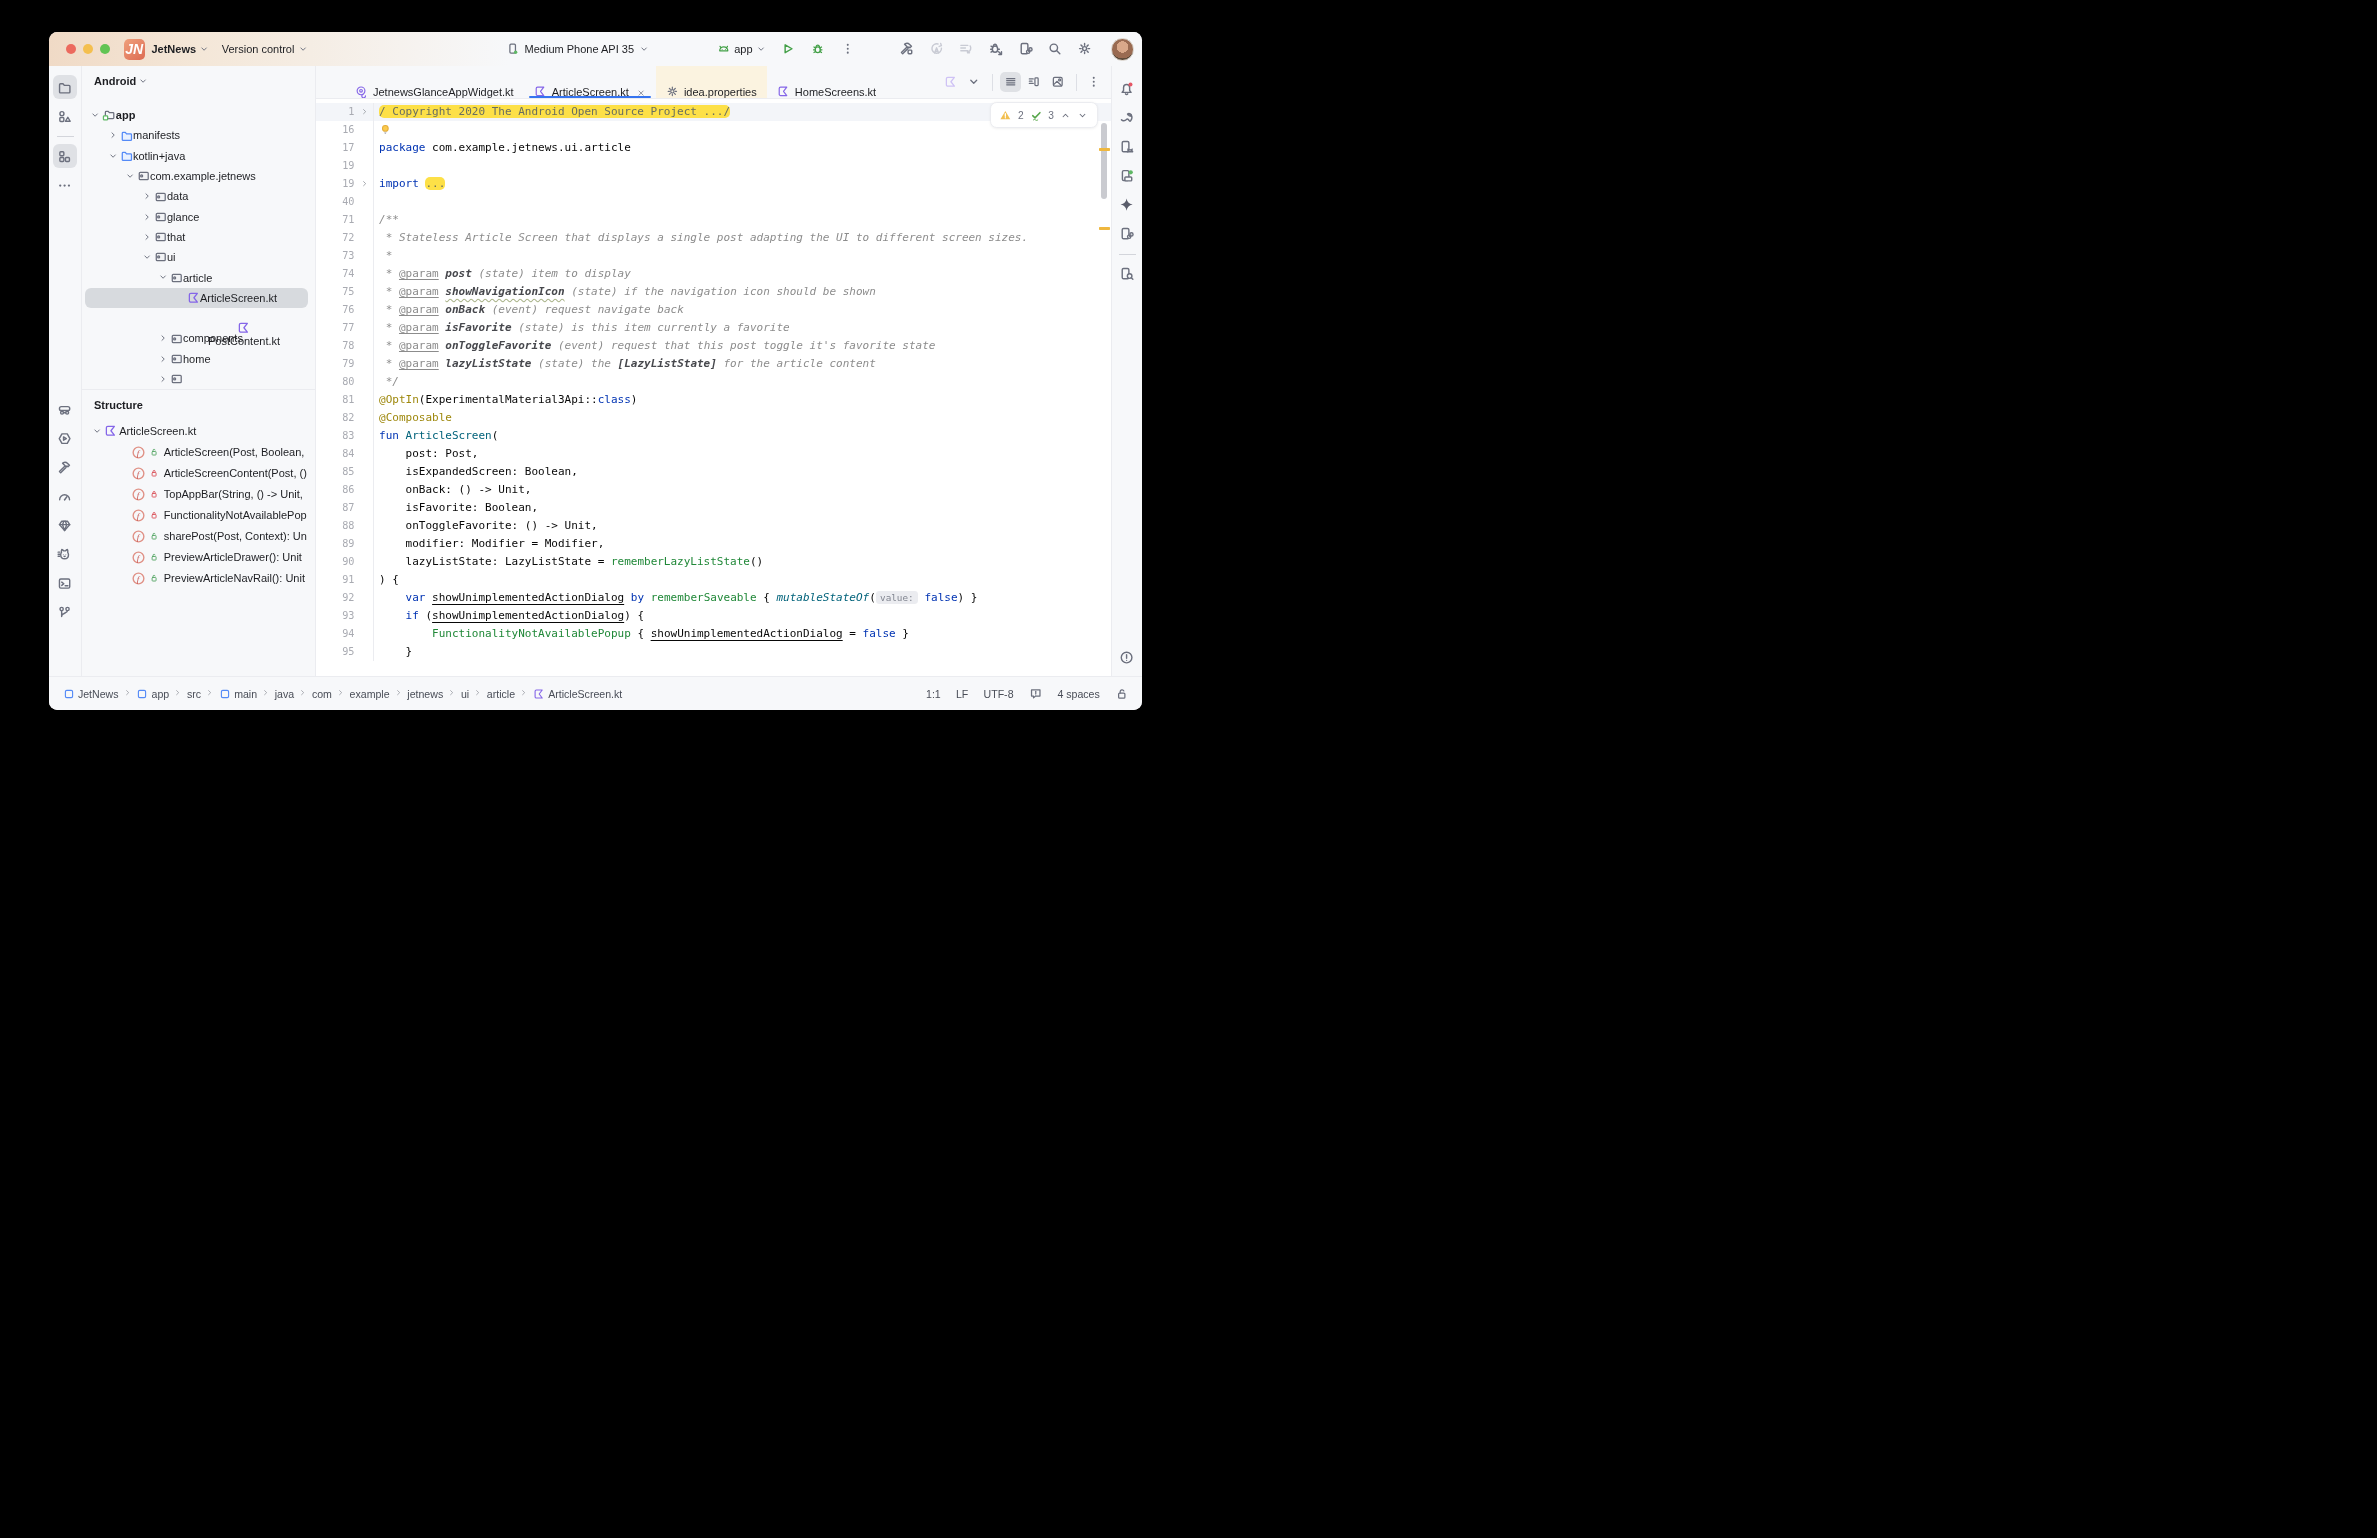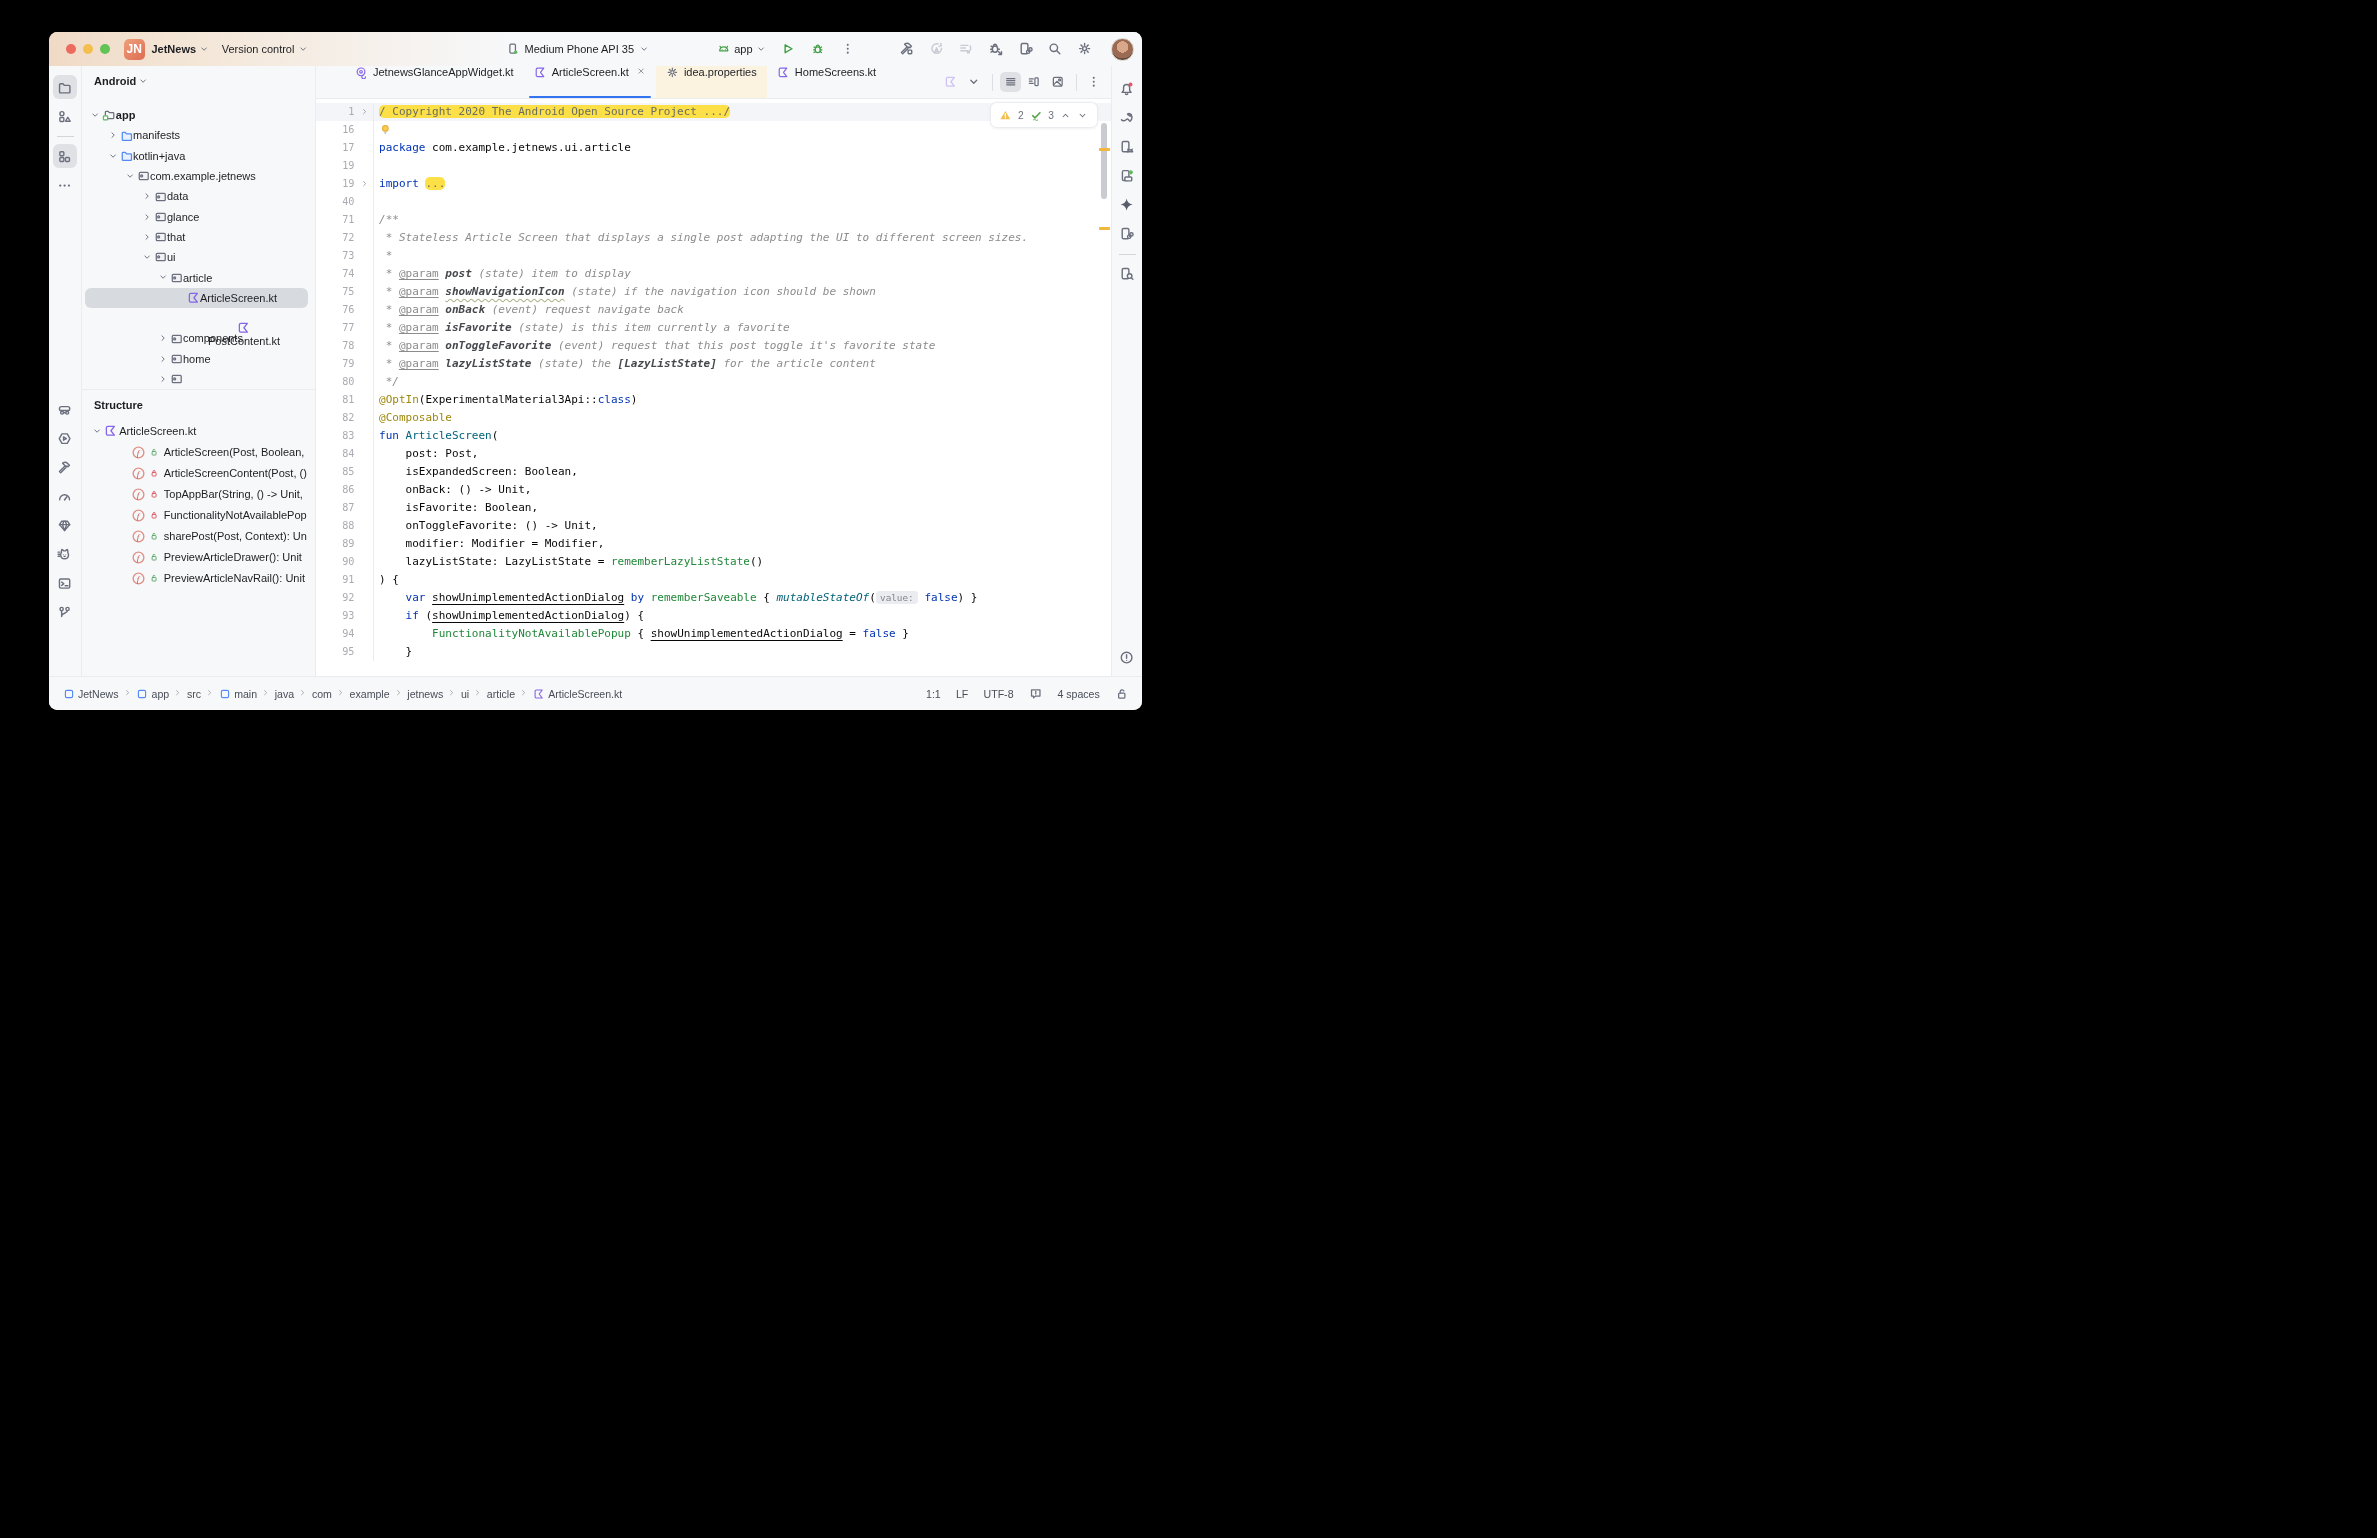--- a/index.html
+++ b/index.html
@@ -3,21 +3,21 @@
 <meta charset="utf-8">
 <style>
   html,body{margin:0;padding:0;background:#000;}
   body{width:1189px;height:769px;position:relative;font-family:"Liberation Sans",sans-serif;-webkit-font-smoothing:antialiased;}
   .window{position:absolute;left:49px;top:32px;width:1093px;height:678px;background:#f7f8fa;border-radius:8.5px;overflow:hidden;display:flex;flex-direction:column;box-shadow:0 17px 51px rgba(0,0,0,.6);}
   
   .titlebar{height:34px;flex:none;display:flex;align-items:center;padding:0 8.5px 0 17px;background:linear-gradient(90deg,#f0dac6 0%,#f4e7d8 14%,#f7f8fa 42%);position:relative;}
   .traffic{display:flex;gap:6.8px;margin-right:13.5px;}
   .tl{width:10.2px;height:10.2px;border-radius:50%;}
   .tl.r{background:#ec6a5e}.tl.y{background:#f4bf4f}.tl.g{background:#61c454}
-  .jnlogo{width:21px;height:21px;border-radius:5.1px;background:linear-gradient(140deg,#efa07c,#dd6b52);color:#fff;font-size:12px;font-weight:bold;display:flex;align-items:center;justify-content:center;margin-right:6.8px;}
+  .jnlogo{width:21px;height:21px;border-radius:5.1px;background:linear-gradient(140deg,#efa07c,#dd6b52);color:#fff;font-size:14px;font-weight:bold;display:flex;align-items:center;justify-content:center;margin-right:6.8px;font-style:italic;}
   .tb-item{display:flex;align-items:center;gap:3.4px;font-size:11px;color:#1d1e22;margin-right:12px;}
   .tb-item .lbl{white-space:nowrap}
   .projname{font-weight:700;}
   .device-cluster{position:absolute;left:457px;display:flex;align-items:center;gap:5.1px;font-size:11px;color:#1d1e22;}
   .right-cluster{margin-left:auto;display:flex;align-items:center;gap:7.6px;}
   .runcfg{display:flex;align-items:center;gap:3.4px;font-size:11px;color:#1d1e22;margin-right:3.4px;}
   .icbtn{width:22px;height:22px;display:flex;align-items:center;justify-content:center;border-radius:5.1px;}
   .toolgap{width:24px;}
   .smallgap{width:1.7px;}
   .avatar{width:21px;height:21px;border-radius:50%;background:radial-gradient(circle at 50% 38%,#d9a88a 0 34%,#9a6b52 35% 68%,#5d4a3a 69%);border:0.8px solid #d8d2ca;}
@@ -38,21 +38,21 @@
   .trow{height:20.3px;display:flex;align-items:center;position:relative;font-size:11px;color:#1d1e22;white-space:nowrap;}
   .trow .selbg{position:absolute;left:3.4px;right:6.8px;top:0;bottom:0;background:#d7dade;border-radius:6px;}
   .trow>*{position:relative;}
   .tchev{width:13.5px;height:13.5px;flex:none;display:flex;align-items:center;justify-content:center;}
   .panel-structure{flex:1;border-top:0.8px solid #ebecf0;min-height:0;overflow:hidden;}
   .s-header{height:30.5px;display:flex;align-items:center;padding-left:12px;font-size:11px;font-weight:700;color:#1d1e22;}
   .srow{height:21px;display:flex;align-items:center;font-size:11px;color:#1d1e22;white-space:nowrap;overflow:hidden;}
   
   .editor-col{flex:1;display:flex;flex-direction:column;min-width:0;background:#fff;}
   .tabbar{height:32px;flex:none;background:#f7f8fa;border-bottom:0.8px solid #ebecf0;display:flex;align-items:stretch;padding-left:29px;}
-  .tab{display:flex;align-items:flex-start;gap:5.1px;padding:0 10.2px;font-size:11px;color:#1d1e22;position:relative;white-space:nowrap;}
+  .tab{display:flex;align-items:flex-end;gap:5.1px;padding:0 10.2px;font-size:11px;color:#1d1e22;position:relative;white-space:nowrap;}
   .tab.active::after{content:"";position:absolute;left:5.1px;right:5.1px;bottom:0;height:2.5px;border-radius:1.7px;background:#3574f0;}
   .tab.tinted{background:#fbf3e0;}
   .tab .x{margin-left:1.7px;opacity:.75;}
   .tabactions{margin-left:auto;display:flex;align-items:center;gap:3.4px;padding-right:6.8px;}
   .ta{width:20.3px;height:20.3px;display:flex;align-items:center;justify-content:center;border-radius:5.1px;}
   .ta.sel{background:#dfe1e5;}
   .vsep{width:0.8px;height:17px;background:#dddfe5;margin:0 4.2px;}
   .code-area{flex:1;position:relative;overflow:hidden;padding-top:4.2px;background:#fff;}
   .cl{display:flex;height:18px;position:relative;}
   .cl.hl{background:#f3f5f9;}

